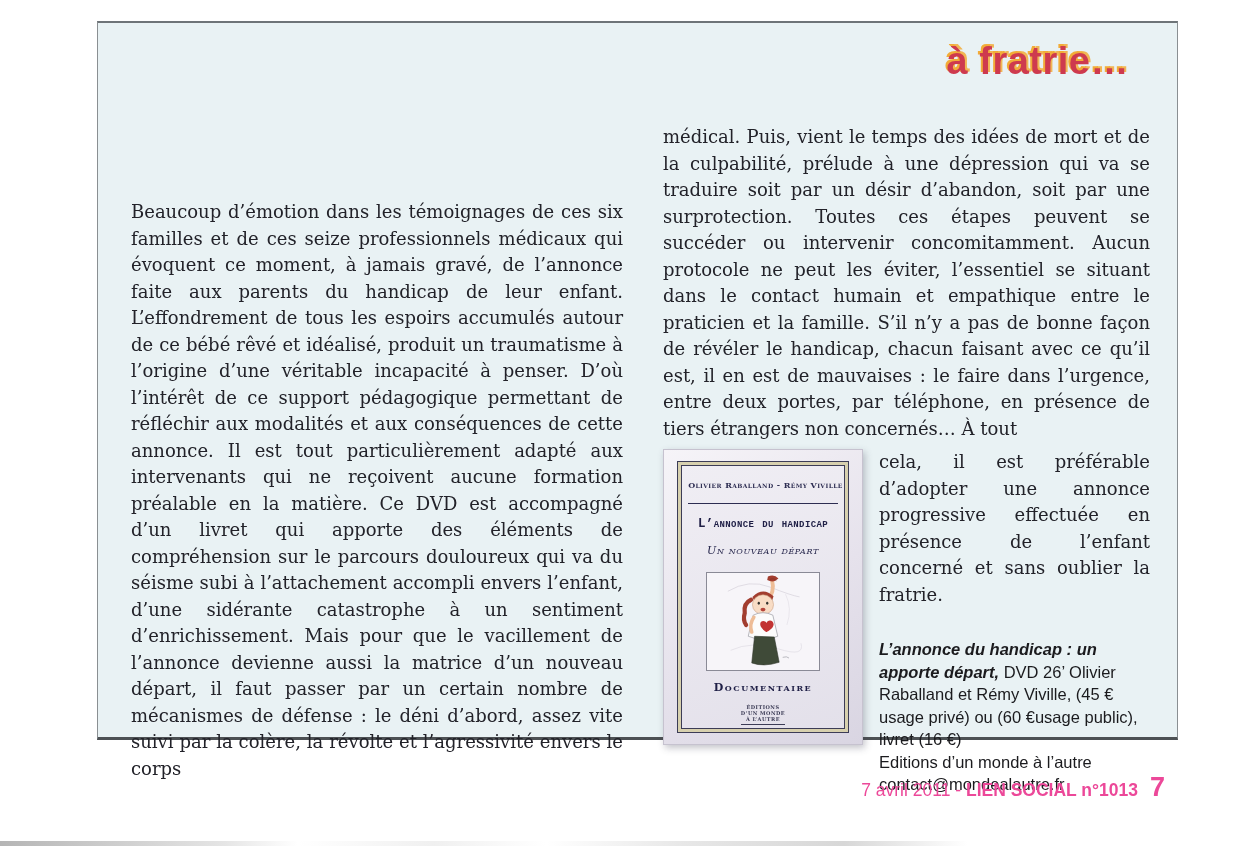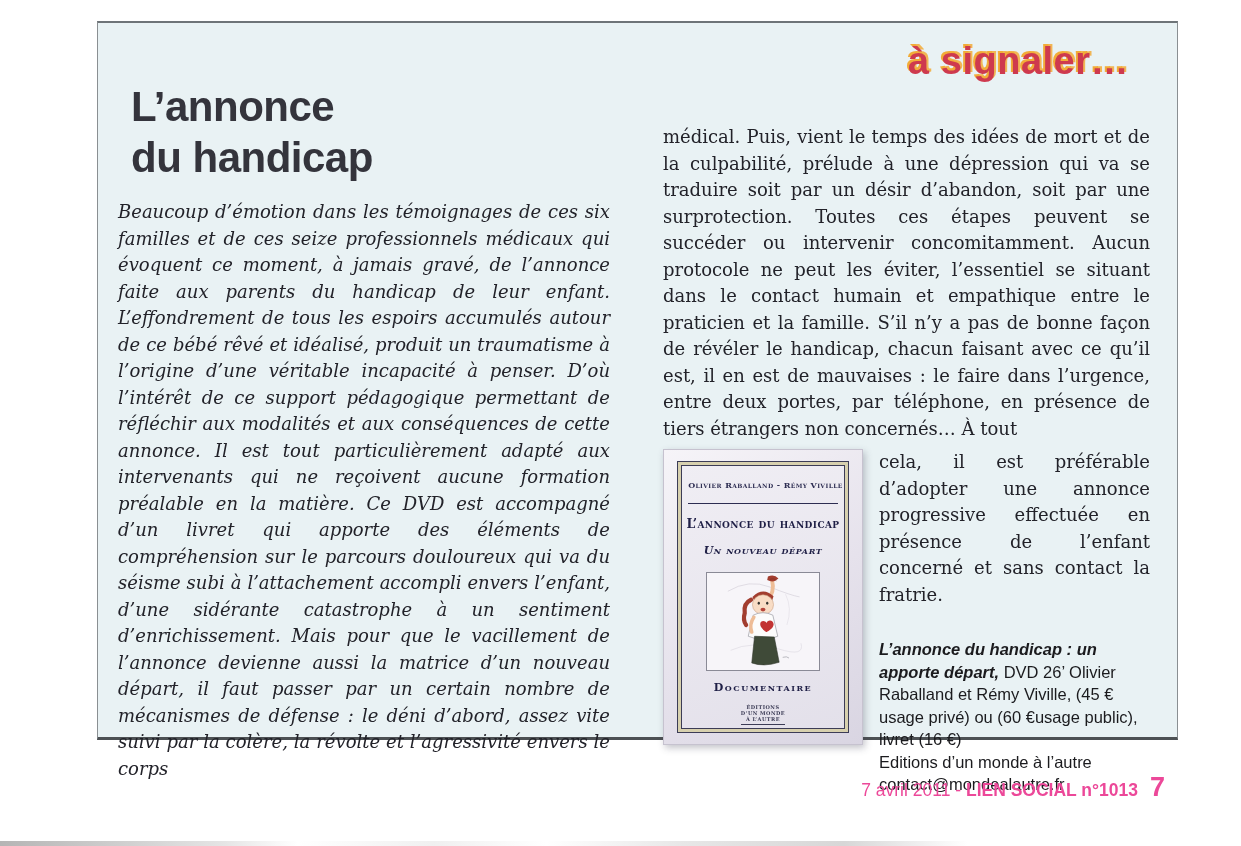--- a/index.html
+++ b/index.html
@@ -28,21 +28,21 @@
     font-size:42px;line-height:51px;font-weight:600;
     color:#34343c;letter-spacing:-0.5px;
   }
   .col{
     position:absolute;
     font-family:"DejaVu Serif","Liberation Serif",serif;
     font-size:18px;line-height:26.5px;color:#222229;
     text-align:justify;
   }
   .col p{margin:0;}
-  .col-left{left:20px;top:176px;width:492px;font-style:italic;}
+  .col-left{left:33px;top:176px;width:492px;}
   .col-right{left:565px;top:101px;width:487px;}
   .wrap-row{display:flex;gap:16px;margin-top:7px;}
   .right-stack{flex:1;min-width:0;}
 
   
   .dvd-outer{
     width:200px;height:296px;flex:0 0 200px;box-sizing:border-box;
     background:linear-gradient(145deg,#f6f4f8 0%,#e6e2ec 55%,#d9d5e2 100%);
     border:1px solid #c6c2cf;
     box-shadow:2px 3px 7px rgba(60,60,80,.30);
@@ -56,24 +56,24 @@
     display:flex;flex-direction:column;align-items:center;
     padding:10px 7px 7px;
   }
   .dvd-authors{
     font-size:8px;font-weight:bold;color:#2d2d52;
     font-variant:small-caps;letter-spacing:0.4px;
     width:96%;padding-bottom:4px;border-bottom:1px solid #2d2d52;white-space:nowrap;
   }
   .dvd-title{
     margin-top:7px;font-size:12.5px;font-weight:bold;color:#1f1f46;
-    font-variant:small-caps;letter-spacing:0.4px;text-align:center;white-space:nowrap;
+    font-variant:small-caps;letter-spacing:0.4px;text-align:center;white-space:nowrap;font-family:Liberation Mono, monospace;
   }
   .dvd-subtitle{
-    font-size:11px;font-weight:bold;font-style:italic;color:#1f1f46;
+    font-size:11px;font-weight:normal;font-style:italic;color:#1f1f46;
     font-variant:small-caps;letter-spacing:0.6px;text-align:center;margin-top:1px;
   }
   .dvd-illustration{
     margin-top:7px;width:112px;height:136px;
     border:1px solid #8a8a96;background:#f7f5f9;
   }
   .dvd-genre{
     margin-top:4px;font-size:11px;font-weight:bold;color:#1f1f46;
     font-variant:small-caps;letter-spacing:1.5px;text-align:center;
   }
@@ -111,26 +111,22 @@
       rgba(160,160,160,.25) 55%, rgba(140,140,140,.35) 68%, rgba(255,255,255,0) 78%);
   }
 </style>
 </head>
 <body>
 
 <div class="page">
 
   <div class="article-box">
 
-    <div class="section-label">à signaler…</div>
+    <div class="section-label">à fratrie…</div>
 
-    <div class="article-title">
-      <div>L’annonce</div>
-      <div>du handicap</div>
-    </div>
 
     <div class="col col-left">
       <p>Beaucoup d’émotion dans les témoignages de ces six familles et de ces seize professionnels médicaux qui évoquent ce moment, à jamais gravé, de l’annonce faite aux parents du handicap de leur enfant. L’effondrement de tous les espoirs accumulés autour de ce bébé rêvé et idéalisé, produit un traumatisme à l’origine d’une véritable incapacité à penser. D’où l’intérêt de ce support pédagogique permettant de réfléchir aux modalités et aux conséquences de cette annonce. Il est tout particulièrement adapté aux intervenants qui ne reçoivent aucune formation préalable en la matière. Ce DVD est accompagné d’un livret qui apporte des éléments de compréhension sur le parcours douloureux qui va du séisme subi à l’attachement accompli envers l’enfant, d’une sidérante catastrophe à un sentiment d’enrichissement. Mais pour que le vacillement de l’annonce devienne aussi la matrice d’un nouveau départ, il faut passer par un certain nombre de mécanismes de défense : le déni d’abord, assez vite suivi par la colère, la révolte et l’agressivité envers le corps</p>
     </div>
 
     <div class="col col-right">
       <p>médical. Puis, vient le temps des idées de mort et de la culpabilité, prélude à une dépression qui va se traduire soit par un désir d’abandon, soit par une surprotection. Toutes ces étapes peuvent se succéder ou intervenir concomitamment. Aucun protocole ne peut les éviter, l’essentiel se situant dans le contact humain et empathique entre le praticien et la famille. S’il n’y a pas de bonne façon de révéler le handicap, chacun faisant avec ce qu’il est, il en est de mauvaises : le faire dans l’urgence, entre deux portes, par téléphone, en présence de tiers étrangers non concernés… À tout</p>
 
       <div class="wrap-row">
 
@@ -161,21 +157,21 @@
             <div class="dvd-genre">Documentaire</div>
             <div class="dvd-logo">
               <div>Éditions</div>
               <div>d’un monde</div>
               <div>à l’autre</div>
             </div>
           </div>
         </div>
 
         <div class="right-stack">
-          <p>cela, il est préférable d’adopter une annonce progressive effectuée en présence de l’enfant concerné et sans contact la fratrie.</p>
+          <p>cela, il est préférable d’adopter une annonce progressive effectuée en présence de l’enfant concerné et sans oublier la fratrie.</p>
           <div class="caption">
             <div><span class="cap-title">L’annonce du handicap : un apporte départ,</span><span> DVD 26’ Olivier Raballand et Rémy Viville, (45 € usage privé) ou (60 €usage public), livret (16 €)</span></div>
             <div>Editions d’un monde à l’autre</div>
             <div>contact@mondealautre.fr</div>
           </div>
         </div>
 
       </div>
     </div>
 

